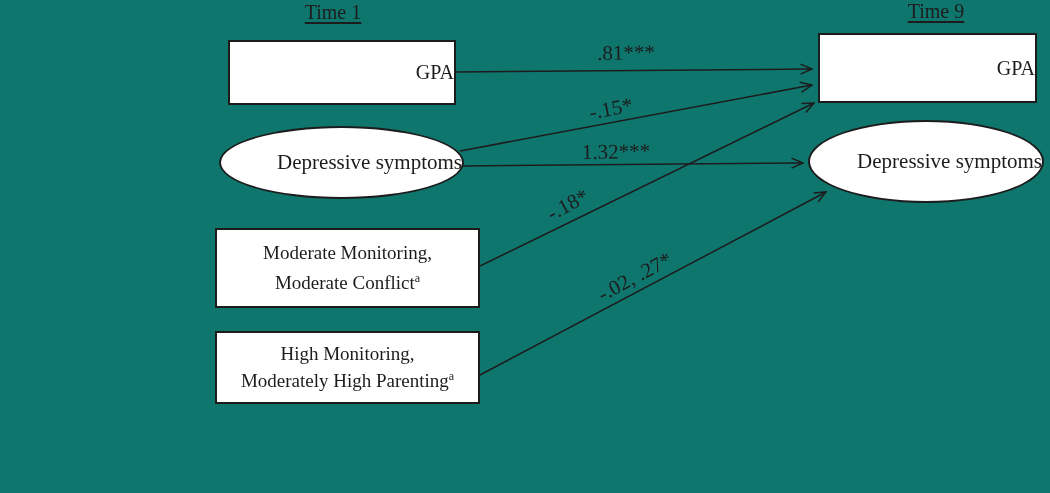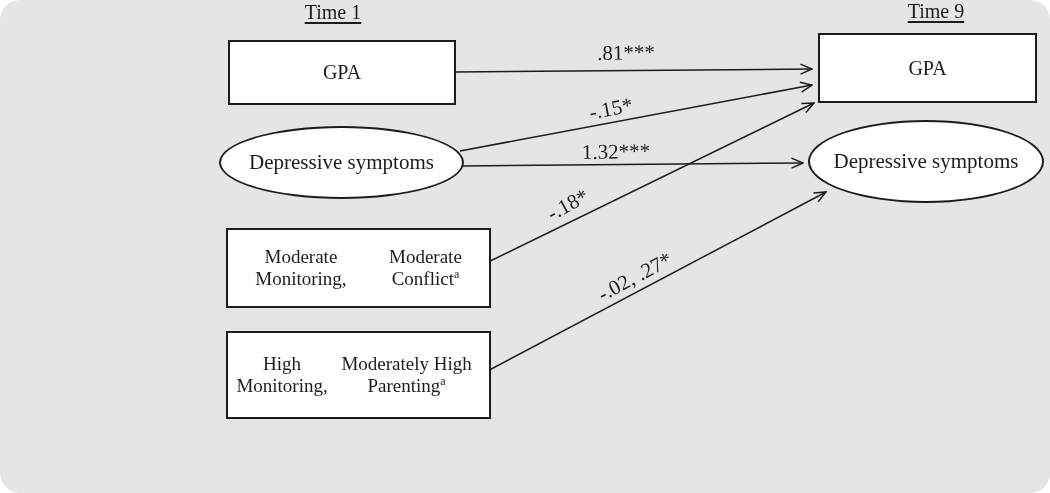--- a/index.html
+++ b/index.html
@@ -4,25 +4,24 @@
 <style>
   html, body {
     margin: 0;
     padding: 0;
     background: #ffffff;
   }
   #canvas {
     position: relative;
     width: 1050px;
     height: 493px;
-    background: #e5e5e5;
+    background: #0f766e;
     font-family: "Liberation Serif", "DejaVu Serif", serif;
     color: #1c1c1c;
     overflow: hidden;
-    border-radius: 20px;
   }
   #edges-svg {
     position: absolute;
     left: 0; top: 0;
     width: 1050px;
     height: 493px;
   }
   .col-header {
     position: absolute;
     font-size: 20px;
@@ -31,36 +30,35 @@
     white-space: nowrap;
     transform: translateX(-50%);
   }
   .node {
     position: absolute;
     box-sizing: border-box;
     border: 2px solid #1c1c1c;
     background: #ffffff;
     display: flex;
     align-items: center;
-    justify-content: center;
+    justify-content: flex-end;
     text-align: center;
     font-size: 20px;
     line-height: 1.15;
   }
   .node.ellipse {
     border-radius: 50%;
     border-width: 2.5px;
     font-size: 21px;
   }
   .node.twoline {
-    flex-direction: row;
+    flex-direction: column;
     justify-content: space-evenly;
     font-size: 19px;
     padding: 4px 6px;
-    margin-left: 11px;
   }
   .node sup, .footnote sup {
     font-size: 12px;
     line-height: 0;
     vertical-align: super;
   }
   .coef {
     position: absolute;
     font-size: 21px;
     white-space: nowrap;
@@ -107,21 +105,21 @@
 
   <div class="node ellipse" style="left:219px; top:126px; width:245px; height:73px;">
     <span>Depressive symptoms</span>
   </div>
 
   <div class="node twoline" style="left:215px; top:228px; width:265px; height:80px;">
     <div>Moderate Monitoring,</div>
     <div><span>Moderate Conflict</span><sup>a</sup></div>
   </div>
 
-  <div class="node twoline" style="left:215px; top:331px; width:265px; height:88px;">
+  <div class="node twoline" style="left:215px; top:331px; width:265px; height:73px;">
     <div>High Monitoring,</div>
     <div><span>Moderately High Parenting</span><sup>a</sup></div>
   </div>
 
   <div class="node" style="left:818px; top:33px; width:219px; height:70px;">
     <span>GPA</span>
   </div>
 
   <div class="node ellipse" style="left:808px; top:120px; width:236px; height:83px;">
     <span>Depressive symptoms</span>

